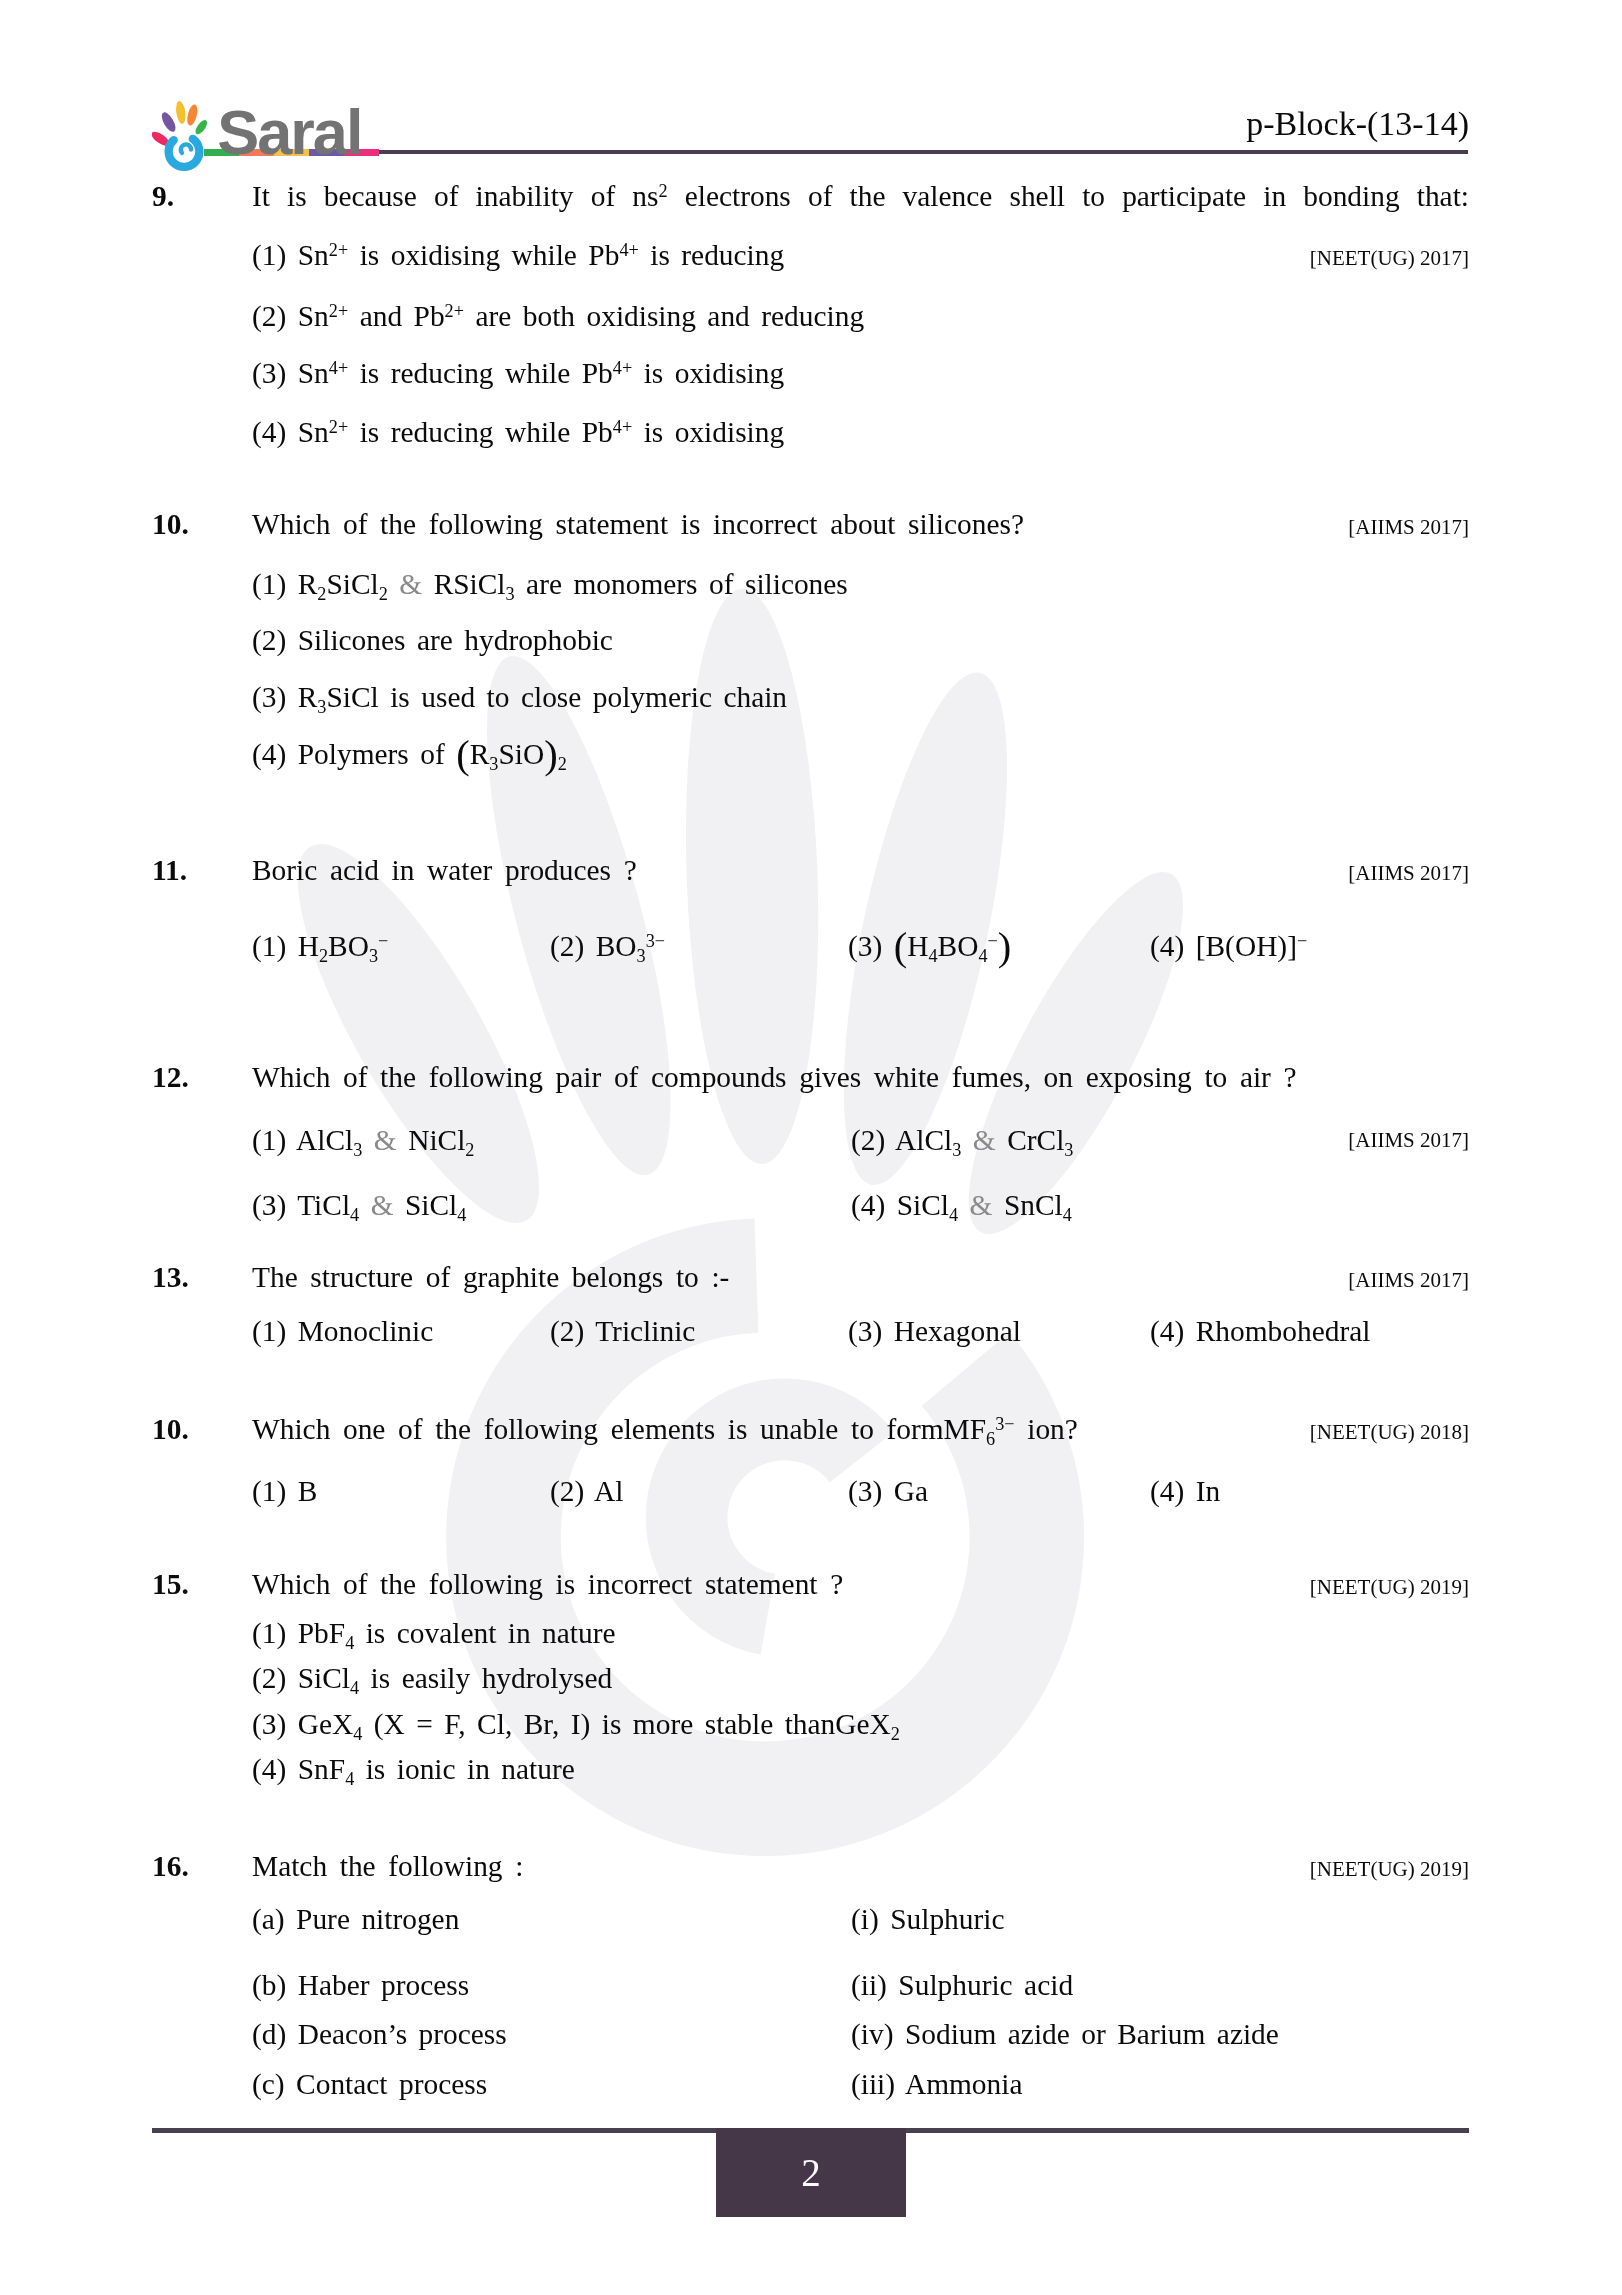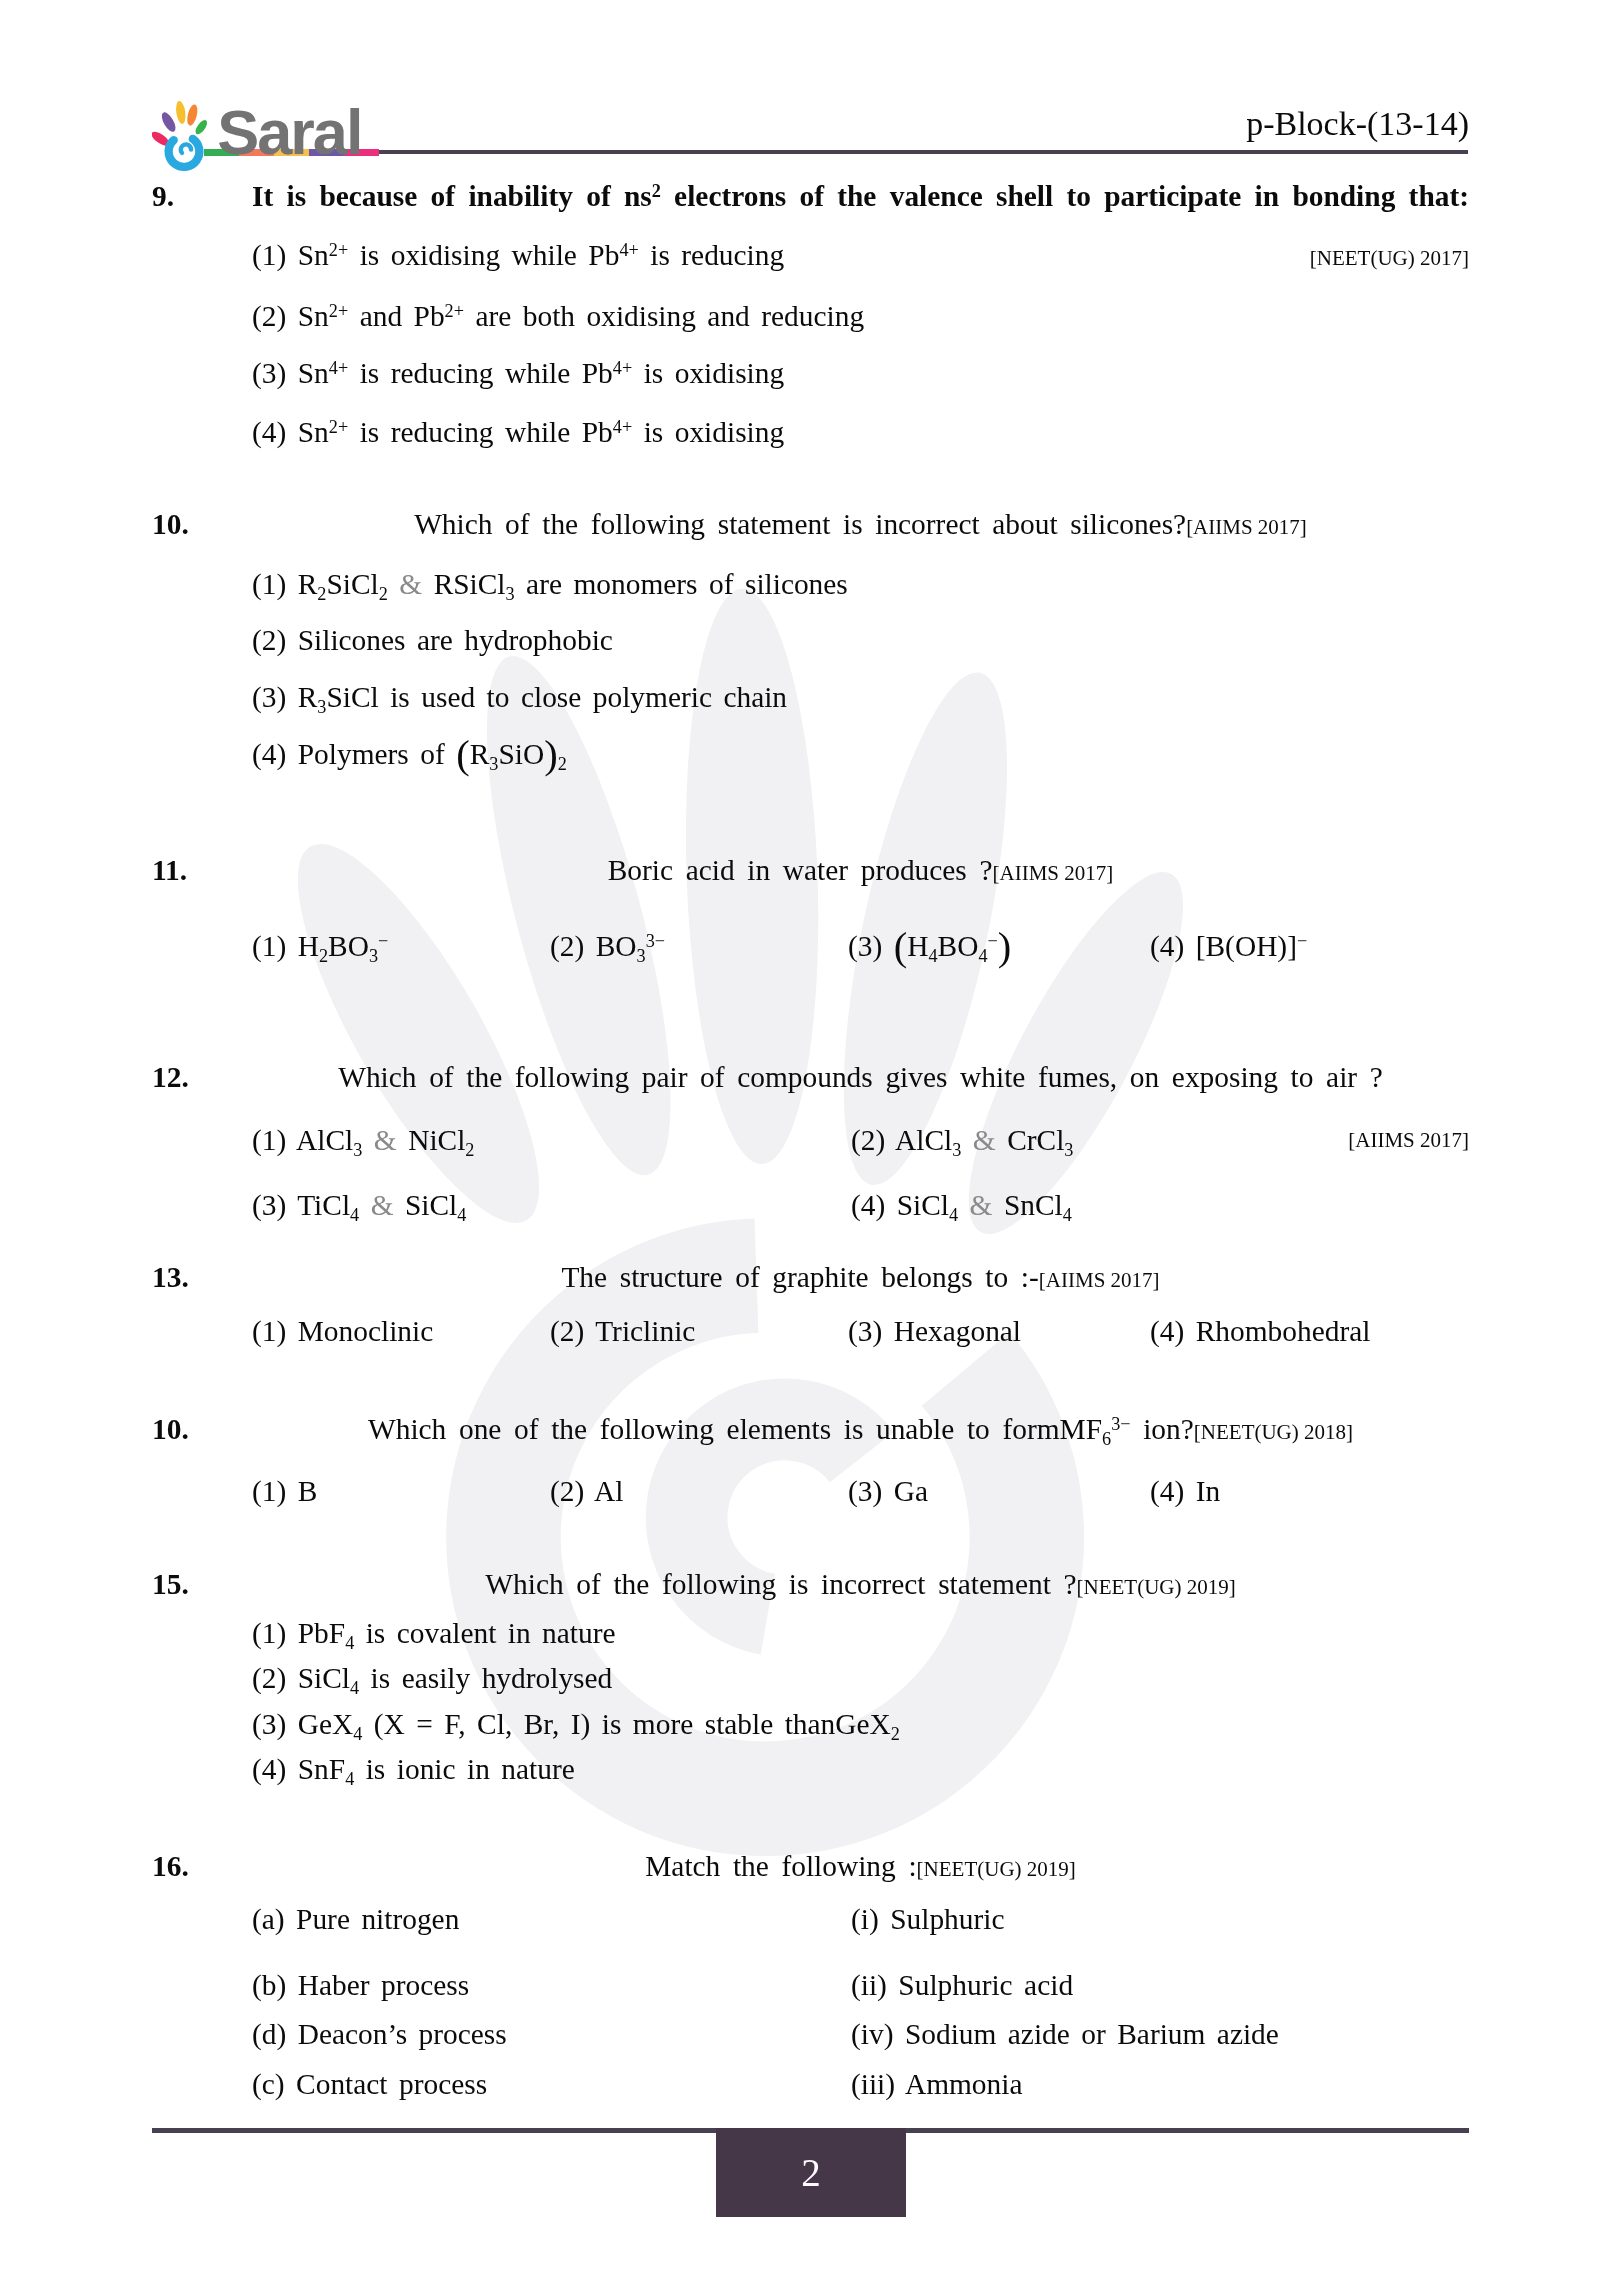--- a/index.html
+++ b/index.html
@@ -33,23 +33,23 @@
   .seg.pu{background:#6b58a7}.seg.pk{background:#ec2f7d}
 
   
   .watermark{position:absolute;left:281px;top:497px;z-index:0;}
 
   
   .question{position:absolute;left:152px;width:1317px;z-index:1;}
   .qrow{display:flex;align-items:flex-start;}
   .qnum{width:100px;flex:0 0 100px;font-weight:700;font-size:29.4px;line-height:39px;}
   .qbody{flex:1;min-width:0;}
-  .stem-row{display:flex;justify-content:center;align-items:baseline;margin:0;}
+  .stem-row{display:flex;justify-content:space-between;align-items:baseline;margin:0;}
   .stem{font-size:29.4px;line-height:39px;word-spacing:0.18em;margin:0;}
-  .stretch{text-align:justify;text-align-last:justify;font-weight:bold;}
+  .stretch{text-align:justify;text-align-last:justify;}
   .tag{font-weight:400;font-size:21px;line-height:39px;white-space:nowrap;}
   .opt{font-size:29.4px;line-height:39px;word-spacing:0.14em;}
   .opt-row{display:flex;justify-content:space-between;align-items:baseline;}
   .grid4{display:grid;grid-template-columns:298px 298px 302px 1fr;}
   .grid3{display:grid;grid-template-columns:599px 1fr auto;}
   .grid2{display:grid;grid-template-columns:599px 1fr;}
   .tag-cell{justify-self:end;}
   sub{font-size:0.62em;vertical-align:-0.35em;line-height:0;}
   sup{font-size:0.62em;vertical-align:0.5em;line-height:0;}
   .amp{color:#8a8a8a;}

